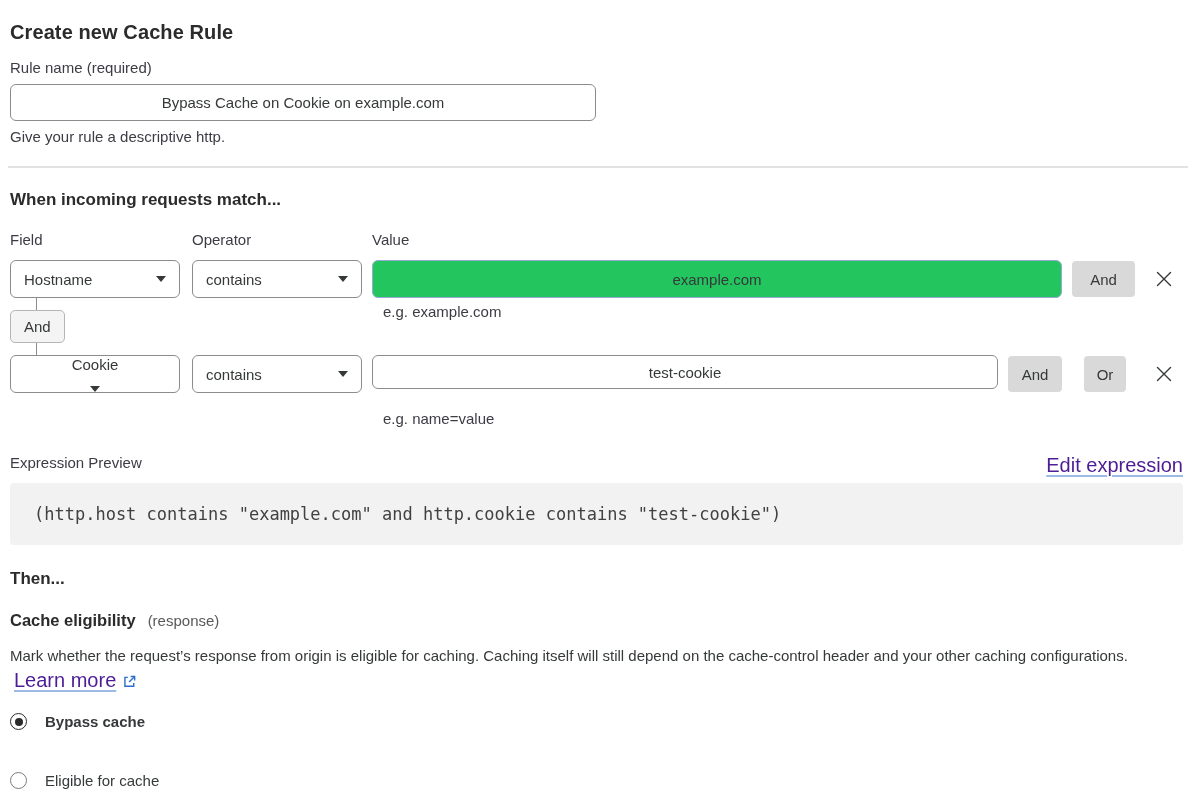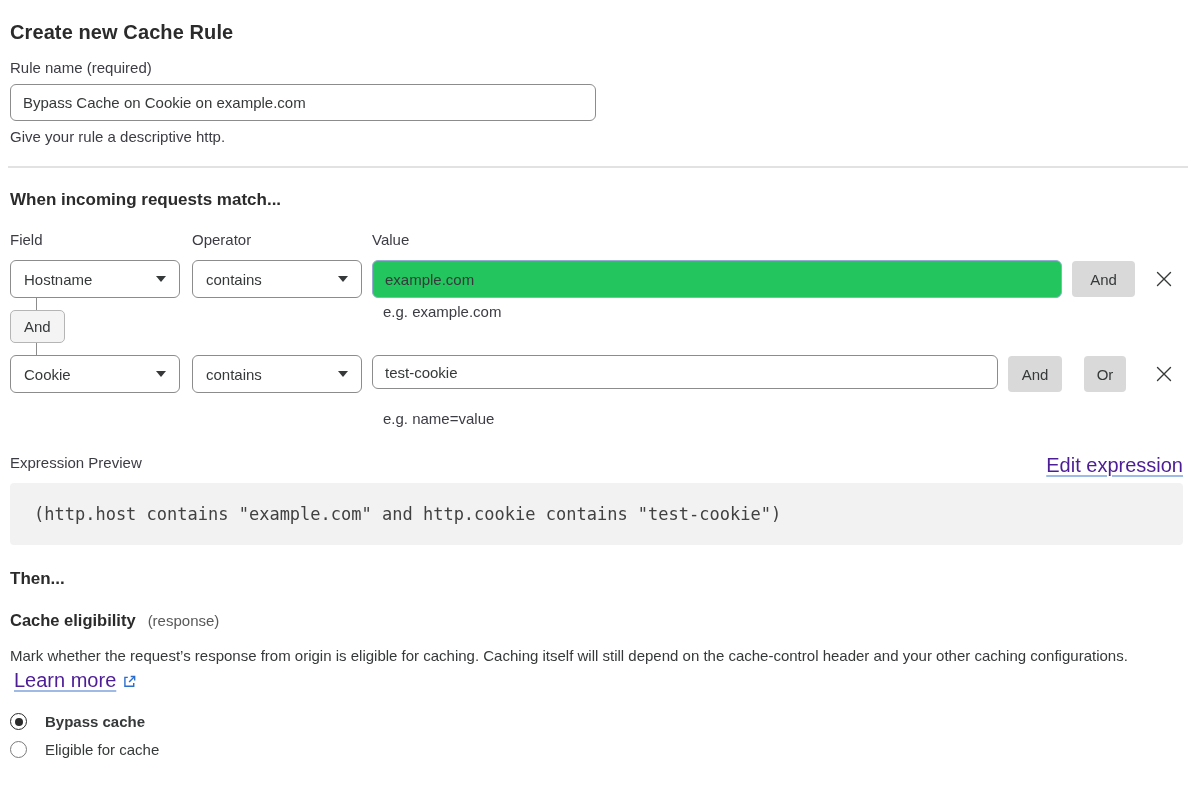--- a/index.html
+++ b/index.html
@@ -5,21 +5,21 @@
   html,body{margin:0;padding:0;}
   body{
     width:1200px;height:793px;position:relative;background:#ffffff;
     font-family:"Liberation Sans",sans-serif;color:#36393a;overflow:hidden;
   }
   .abs{position:absolute;}
   .page-title{left:10px;top:8px;font-size:20px;font-weight:bold;color:#2b2b2b;letter-spacing:.1px;}
   .field-label{font-size:15px;color:#3c3c44;}
   .text-input{
     box-sizing:border-box;height:37px;border:1px solid #8c8c8c;border-radius:6px;
-    font-size:15px;padding:0 12px;color:#36393a;background:#fff;font-family:"Liberation Sans",sans-serif;outline:none;
+    font-size:15px;padding:0 12px;color:#36393a;background:#fff;font-family:"Liberation Sans",sans-serif;outline:none;text-align:center;
   }
   .text-input.focused{background:#22c55e;border-color:#97abd2;}
   .select{
     box-sizing:border-box;height:38px;border:1px solid #8c8c8c;border-radius:6px;background:#fff;
     display:flex;align-items:center;justify-content:space-between;padding:0 13px;font-size:15px;cursor:pointer;
   }
   .caret{width:0;height:0;border-left:5px solid transparent;border-right:5px solid transparent;border-top:6px solid #36393a;}
   .gray-btn{
     box-sizing:border-box;background:#d9d9d9;border:none;border-radius:4px;height:36px;
     font-size:15px;color:#36393a;font-family:"Liberation Sans",sans-serif;cursor:pointer;
@@ -37,21 +37,21 @@
   .hint{font-size:15px;color:#3c3c44;}
   .link{color:#4c1d95;text-decoration:underline;text-decoration-color:#9dbbe4;text-underline-offset:3px;cursor:pointer;font-size:20px;}
   .code-block{
     box-sizing:border-box;background:#f2f2f2;border-radius:4px;
     display:flex;align-items:center;padding:0 24px;
   }
   .code-text{font-family:"DejaVu Sans Mono","Liberation Mono",monospace;font-size:17px;color:#414141;white-space:pre;}
   .elig-label{font-size:16.5px;font-weight:bold;color:#2b2b2b;}
   .required-tag{font-size:15px;color:#595959;margin-left:12px;font-weight:normal;}
   .para{font-size:15px;line-height:24px;color:#36393a;margin:0;}
-  .options{display:flex;flex-direction:column;gap:11px;}
+  .options{display:flex;flex-direction:column;gap:42px;}
   .radio-row{display:flex;align-items:center;cursor:pointer;}
   .radio{width:17px;height:17px;border-radius:50%;border:1.5px solid #7b7b7b;box-sizing:border-box;position:relative;background:#fff;flex:0 0 auto;}
   .radio.checked{border-color:#2b2b2b;}
   .radio.checked::after{content:"";position:absolute;left:50%;top:50%;transform:translate(-50%,-50%);
     width:8px;height:8px;border-radius:50%;background:#2b2b2b;}
   .radio-label{margin-left:18px;font-size:15px;color:#36393a;}
   .radio-label.bold{font-weight:bold;}
   .ext-icon{margin-left:6px;vertical-align:-2px;}
 </style>
 </head>
@@ -84,21 +84,21 @@
 <button class="abs x-btn" style="left:1147px;top:262px;">
   <svg width="18" height="18" viewBox="0 0 18 18">
     <path d="M2.5 2.5 L15.5 15.5 M15.5 2.5 L2.5 15.5" stroke="#36393a" stroke-width="1.4" stroke-linecap="round" fill="none"></path>
   </svg>
 </button>
 <div class="abs hint" style="left:383px;top:303px;">e.g. example.com</div>
 
 <div class="abs connector-line" style="left:36px;top:298px;height:57px;"></div>
 <button class="abs connector-btn" style="left:10px;top:310px;">And</button>
 
-<div class="abs select" style="left:10px;top:355px;width:170px;">
+<div class="abs select" style="left:10px;top:355px;width:170px;flex-direction:column;">
   <span>Cookie</span>
   <span class="caret"></span>
 </div>
 <div class="abs select" style="left:192px;top:355px;width:170px;">
   <span>contains</span>
   <span class="caret"></span>
 </div>
 <input class="abs text-input" style="left: 372px; top: 355px; width: 626px; height: 34px;" type="text" value="test-cookie">
 <button class="abs gray-btn" style="left:1008px;top:356px;width:54px;">And</button>
 <button class="abs gray-btn" style="left:1084px;top:356px;width:42px;">Or</button>

